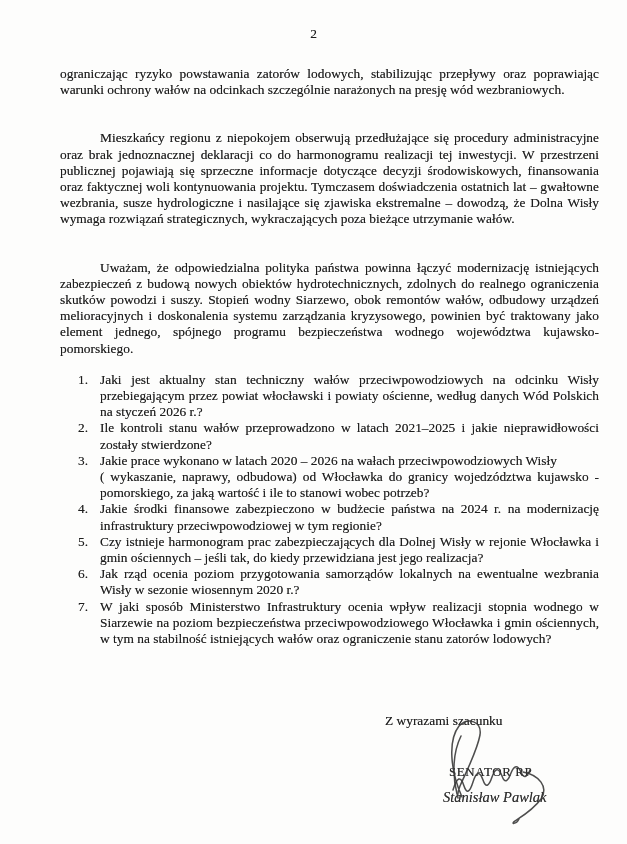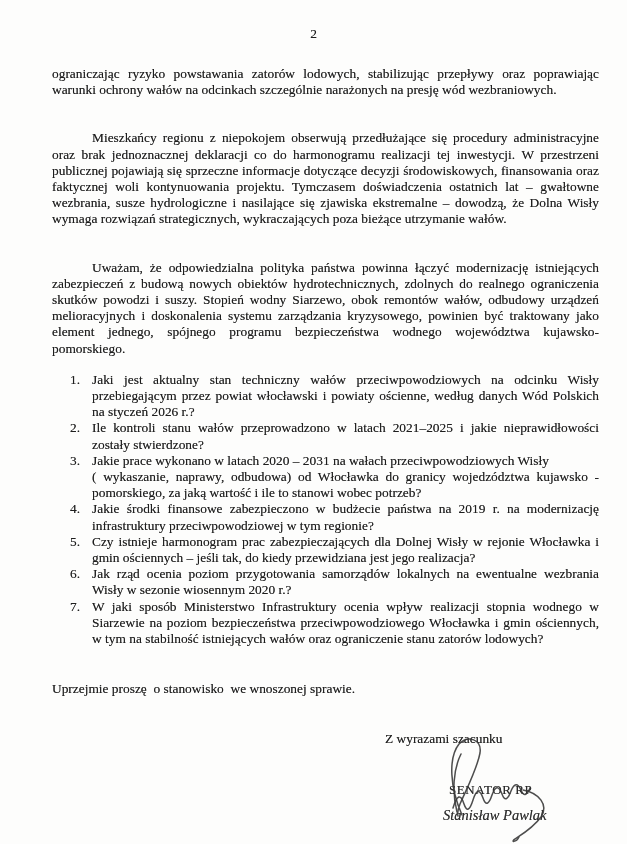--- a/index.html
+++ b/index.html
@@ -18,21 +18,21 @@
     text-shadow: 0 0 0.4px rgba(20,20,20,0.55); 
   }
   .page-number {
     padding-top: 26px;
     text-align: center;
     font-size: 13.5px;
     line-height: 16px;
   }
   .content {
     position: absolute;
-    left: 52px;
+    left: 60px;
     right: 28px;
     top: 66px;
   }
   .para {
     margin: 0 0 15px 0;
     font-size: 13.4px;
     line-height: 16.2px;
     text-align: justify;
   }
   .para.indent {
@@ -61,21 +61,21 @@
   .closing {
     margin: 34px 0 0 0;
     font-size: 13.4px;
     line-height: 16.2px;
     white-space: pre-wrap; 
   }
   .sig-area {
     position: absolute;
     left: 52px;
     right: 28px;
-    top: 722px;
+    top: 704px;
     height: 122px;
   }
   .salutation {
     position: absolute;
     left: 333px;
     top: 9px;
     font-size: 13.4px;
     white-space: nowrap;
   }
   .sig-title {
@@ -133,42 +133,41 @@
       <li>
         <span class="num">1.</span>
         <span class="qtext">Jaki jest aktualny stan techniczny wałów przeciwpowodziowych na odcinku Wisły przebiegającym przez powiat włocławski i powiaty ościenne, według danych Wód Polskich na styczeń 2026 r.?</span>
       </li>
       <li>
         <span class="num">2.</span>
         <span class="qtext">Ile kontroli stanu wałów przeprowadzono w latach 2021–2025 i jakie nieprawidłowości zostały stwierdzone?</span>
       </li>
       <li>
         <span class="num">3.</span>
-        <span class="qtext">Jakie prace wykonano w latach 2020 – 2031 na wałach przeciwpowodziowych Wisły
+        <span class="qtext">Jakie prace wykonano w latach 2020 – 2026 na wałach przeciwpowodziowych Wisły
 ( wykaszanie, naprawy, odbudowa) od Włocławka do granicy wojedzództwa kujawsko - pomorskiego, za jaką wartość i ile to stanowi wobec potrzeb?</span>
       </li>
       <li>
         <span class="num">4.</span>
-        <span class="qtext">Jakie środki finansowe zabezpieczono w budżecie państwa na 2019 r. na modernizację infrastruktury przeciwpowodziowej w tym regionie?</span>
+        <span class="qtext">Jakie środki finansowe zabezpieczono w budżecie państwa na 2024 r. na modernizację infrastruktury przeciwpowodziowej w tym regionie?</span>
       </li>
       <li>
         <span class="num">5.</span>
         <span class="qtext">Czy istnieje harmonogram prac zabezpieczających dla Dolnej Wisły w rejonie Włocławka i gmin ościennych – jeśli tak, do kiedy przewidziana jest jego realizacja?</span>
       </li>
       <li>
         <span class="num">6.</span>
         <span class="qtext">Jak rząd ocenia poziom przygotowania samorządów lokalnych na ewentualne wezbrania Wisły w sezonie wiosennym 2020 r.?</span>
       </li>
       <li>
         <span class="num">7.</span>
         <span class="qtext">W jaki sposób Ministerstwo Infrastruktury ocenia wpływ realizacji stopnia wodnego w Siarzewie na poziom bezpieczeństwa przeciwpowodziowego Włocławka i gmin ościennych, w tym na stabilność istniejących wałów oraz ograniczenie stanu zatorów lodowych?</span>
       </li>
     </ol>
 
-    <p class="closing">Uprzejmie proszę  o stanowisko  we wnoszonej sprawie.</p>
 
   </div>
 
   <div class="sig-area">
 
     <div class="salutation">Z wyrazami szacunku</div>
 
     <div class="sig-title">SENATOR RP</div>
 
     <div class="sig-name">Stanisław Pawlak</div>

